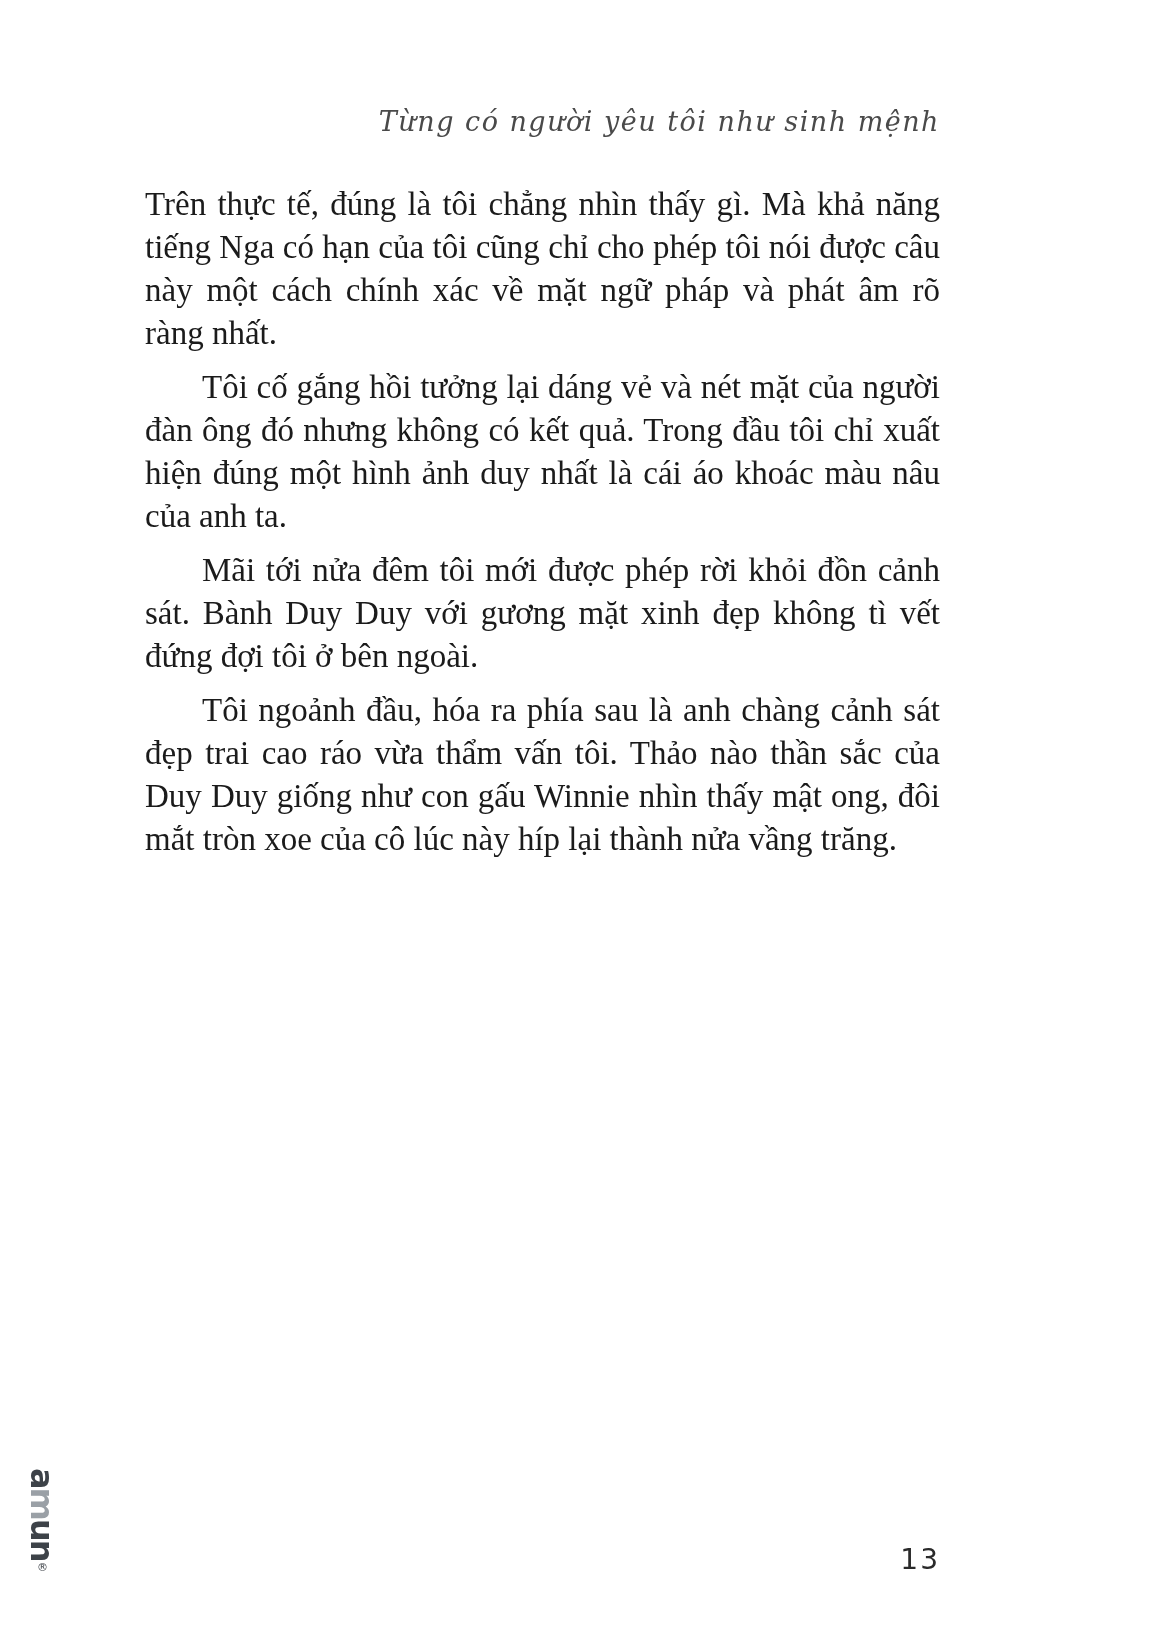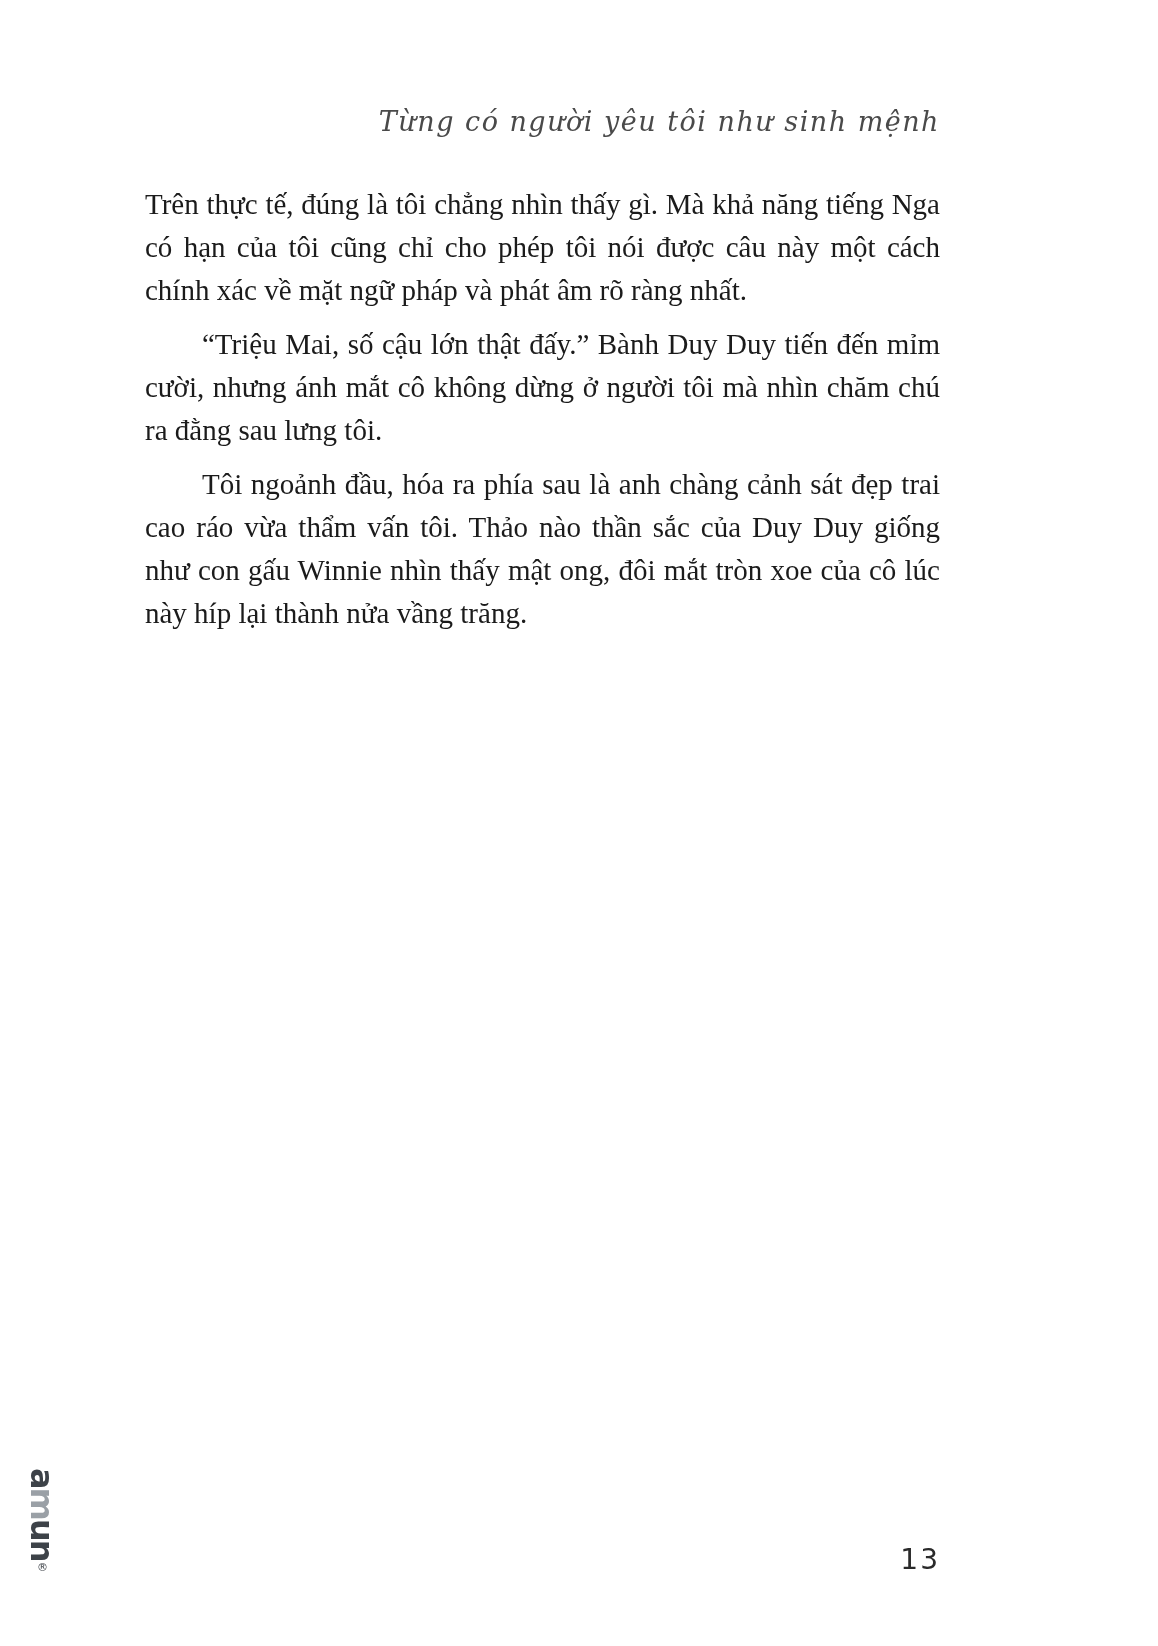--- a/index.html
+++ b/index.html
@@ -30,21 +30,21 @@
   }
   .body-text {
     position: absolute;
     top: 183px;
     left: 145px;
     width: 795px;
     color: #1b1b1b;
   }
   .body-text p {
     margin: 0 0 11px 0;
-    font-size: 29px;
+    font-size: 33px;
     line-height: 43px;
     text-align: justify;
     text-indent: 57px;
   }
   .body-text p.no-indent {
     text-indent: 0;
   }
   .page-number {
     position: absolute;
     top: 1543px;
@@ -82,21 +82,22 @@
 </style>
 </head>
 <body>
 
 <div class="page">
 
   <div class="running-head">Từng có người yêu tôi như sinh mệnh</div>
 
   <div class="body-text">
     <p class="no-indent">Trên thực tế, đúng là tôi chẳng nhìn thấy gì. Mà khả năng tiếng Nga có hạn của tôi cũng chỉ cho phép tôi nói được câu này một cách chính xác về mặt ngữ pháp và phát âm rõ ràng nhất.</p>
-    <p>“Triệu Mai, số cậu lớn thật đấy.” Bành Duy Duy tiến đến mỉm cười, nhưng ánh mắt cô không dừng ở người tôi mà nhìn chăm chú ra đằng sau lưng tôi.</p>
+    <p>Tôi cố gắng hồi tưởng lại dáng vẻ và nét mặt của người đàn ông đó nhưng không có kết quả. Trong đầu tôi chỉ xuất hiện đúng một hình ảnh duy nhất là cái áo khoác màu nâu của anh ta.</p>
+    <p>Mãi tới nửa đêm tôi mới được phép rời khỏi đồn cảnh sát. Bành Duy Duy với gương mặt xinh đẹp không tì vết đứng đợi tôi ở bên ngoài.</p>
     <p>Tôi ngoảnh đầu, hóa ra phía sau là anh chàng cảnh sát đẹp trai cao ráo vừa thẩm vấn tôi. Thảo nào thần sắc của Duy Duy giống như con gấu Winnie nhìn thấy mật ong, đôi mắt tròn xoe của cô lúc này híp lại thành nửa vầng trăng.</p>
   </div>
 
   <div class="publisher-logo">
     <div class="logo-stack">
       <span class="logo-letter-dark">a</span><span class="logo-letter-gray">m</span><span class="logo-letter-dark">u</span><span class="logo-letter-dark">n</span><span class="logo-reg">®</span>
     </div>
   </div>
 
   <div class="page-number">13</div>

